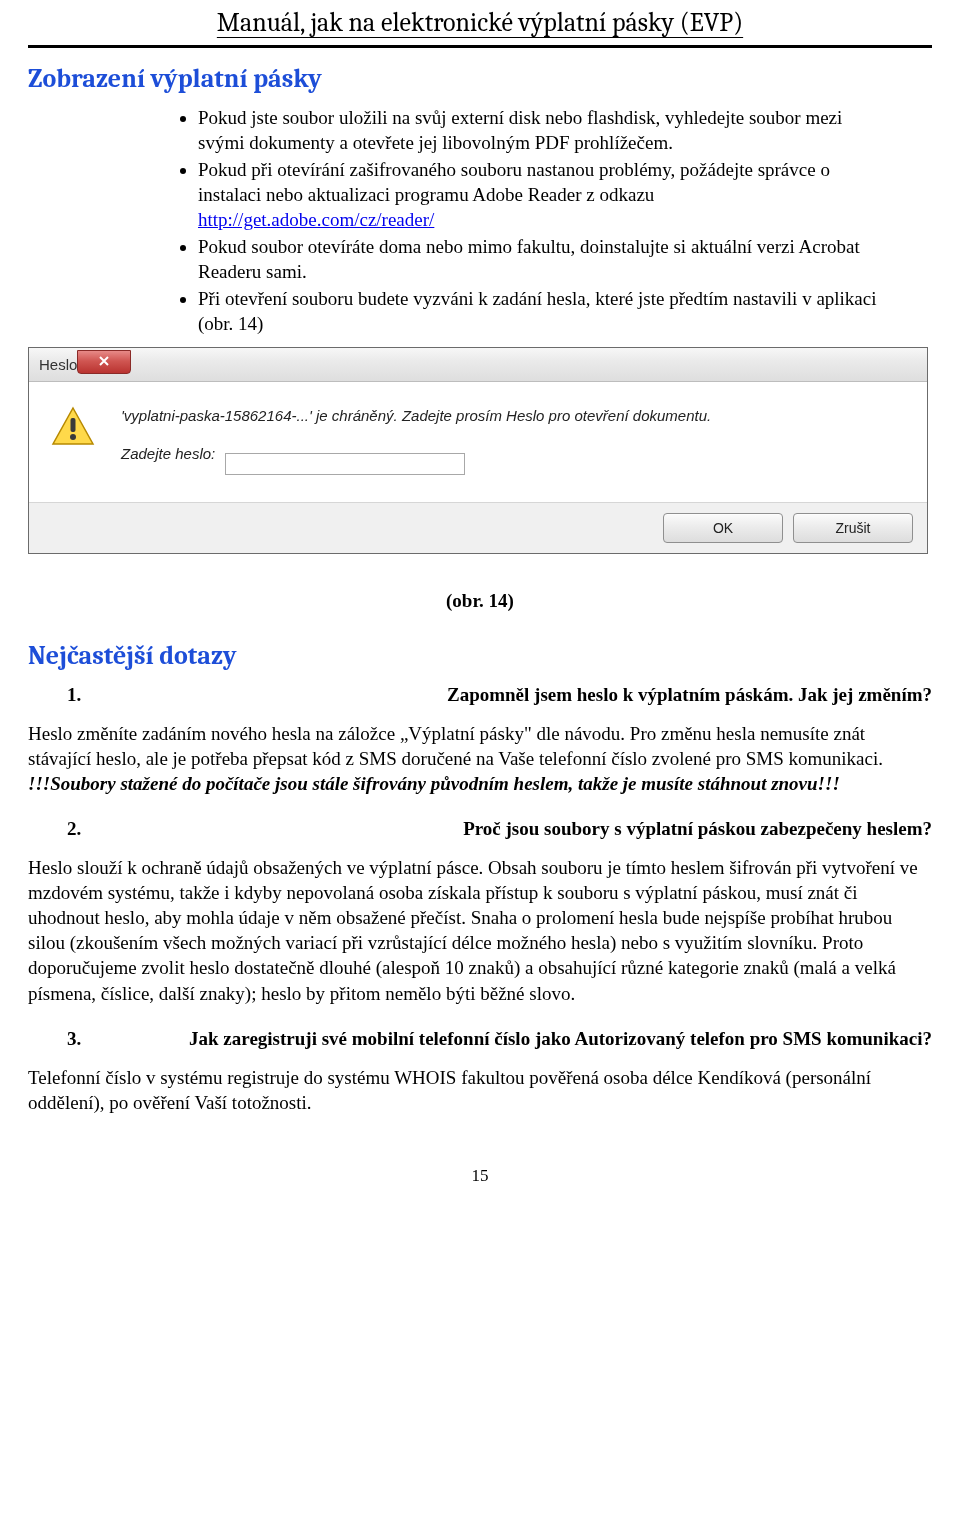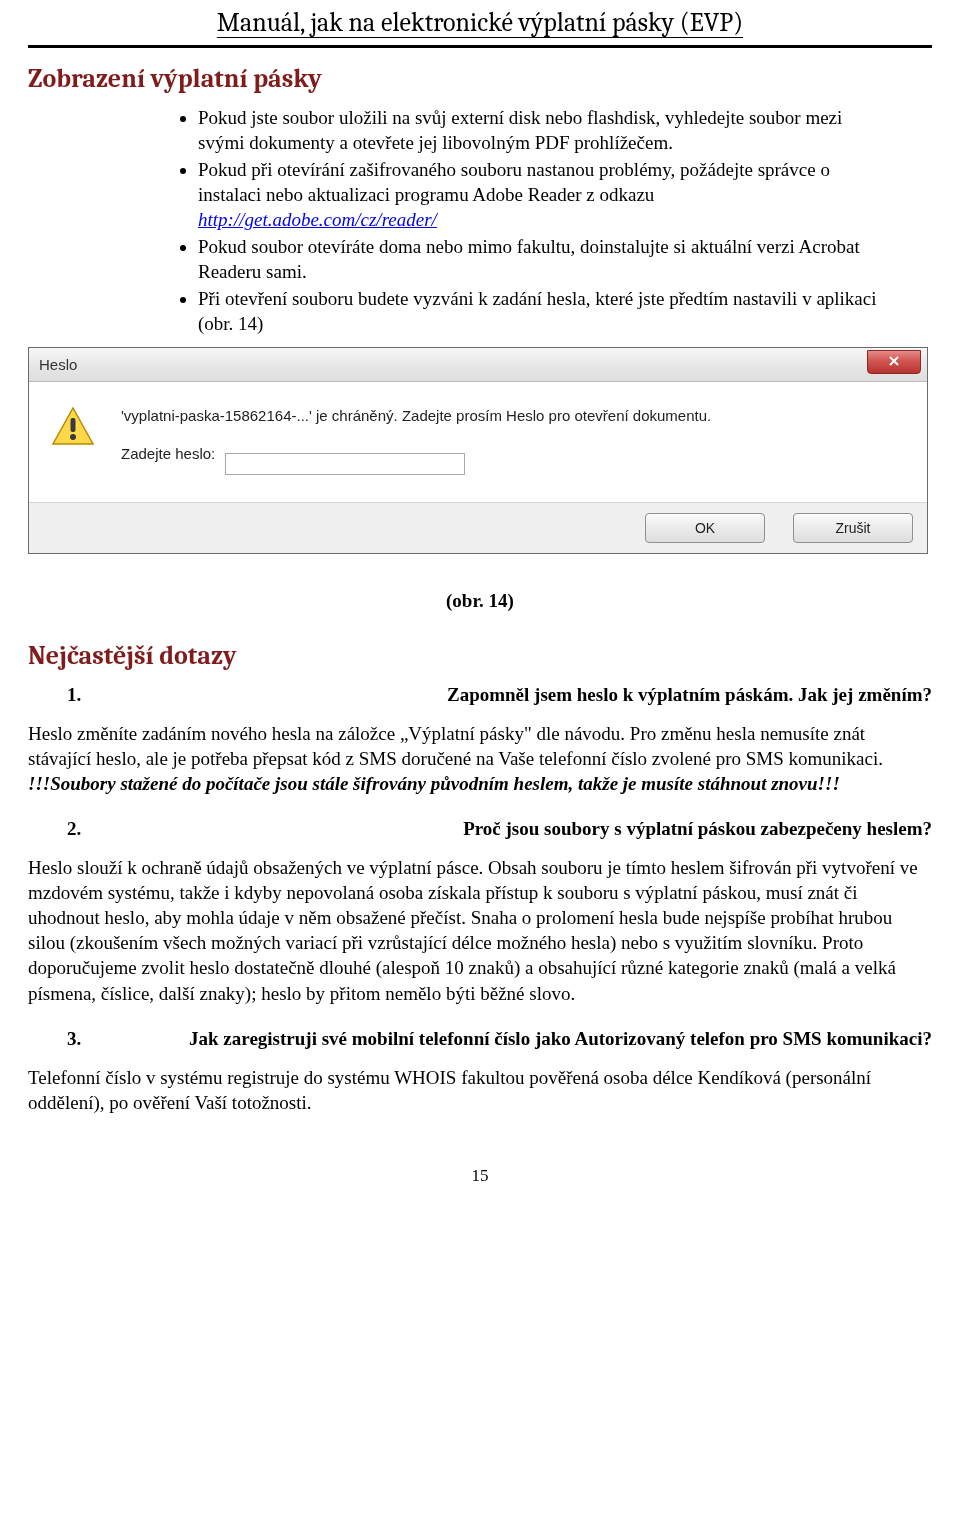--- a/index.html
+++ b/index.html
@@ -22,48 +22,47 @@
     text-decoration-thickness: 1px;
     text-underline-offset: 6px;
   }
   .hr {
     border: none;
     border-top: 3px solid #000;
     margin: 2px 0 14px 0;
   }
   h2.section-heading {
     font-family: Cambria, "Times New Roman", serif;
-    color: #7f1d1d;
+    color: #1d4ed8;
     font-size: 26px;
     font-weight: bold;
     margin: 6px 0 8px 0;
   }
   ul.bullets {
     list-style: disc;
     margin-left: 170px;
     padding-right: 48px;
     margin-bottom: 11px;
   }
   ul.bullets li {
     margin-bottom: 2px;
   }
-  .link { color: #0000ee; text-decoration: underline; font-style: italic; }
+  .link { color: #0000ee; text-decoration: underline; }
   .dialog-wrap {
     margin: 8px 0 24px 0;
   }
   .dialog {
     width: 900px;
     border: 1px solid #6b6b6b;
     font-family: "Segoe UI", Tahoma, sans-serif;
     background: #ffffff;
   }
   .titlebar {
     display: flex;
     align-items: center;
-    justify-content: space-between;
     height: 34px;
     padding: 0 0 0 10px;
     background: linear-gradient(to bottom, #f7f7f7 0%, #eaeaea 40%, #dedede 100%);
     border-bottom: 1px solid #bdbdbd;
     font-size: 15px;
     color: #333;
   }
   .close-btn {
     width: 54px;
     height: 24px;
@@ -76,20 +75,21 @@
     align-items: center;
     justify-content: center;
   }
   .close-btn svg { width: 12px; height: 12px; }
   .dialog-body {
     padding: 24px 14px 16px 92px;
     position: relative;
     min-height: 120px;
     font-size: 15px;
     color: #222;
+    font-style: italic;
   }
   .warn-icon {
     position: absolute;
     left: 22px;
     top: 24px;
   }
   .dialog-row-label {
     display: inline-block;
     margin-top: 18px;
   }
@@ -102,21 +102,21 @@
     height: 22px;
     border: 1px solid #a8a8a8;
     background: #fff;
   }
   .dialog-footer {
     background: #f0f0f0;
     border-top: 1px solid #d6d6d6;
     padding: 10px 14px;
     display: flex;
     justify-content: flex-end;
-    gap: 28px;
+    gap: 10px;
   }
   .dlg-btn {
     min-width: 120px;
     height: 30px;
     font-family: "Segoe UI", Tahoma, sans-serif;
     font-size: 14px;
     color: #222;
     background: linear-gradient(to bottom, #fbfbfb 0%, #ececec 45%, #dddddd 100%);
     border: 1px solid #8f8f8f;
     border-radius: 4px;

